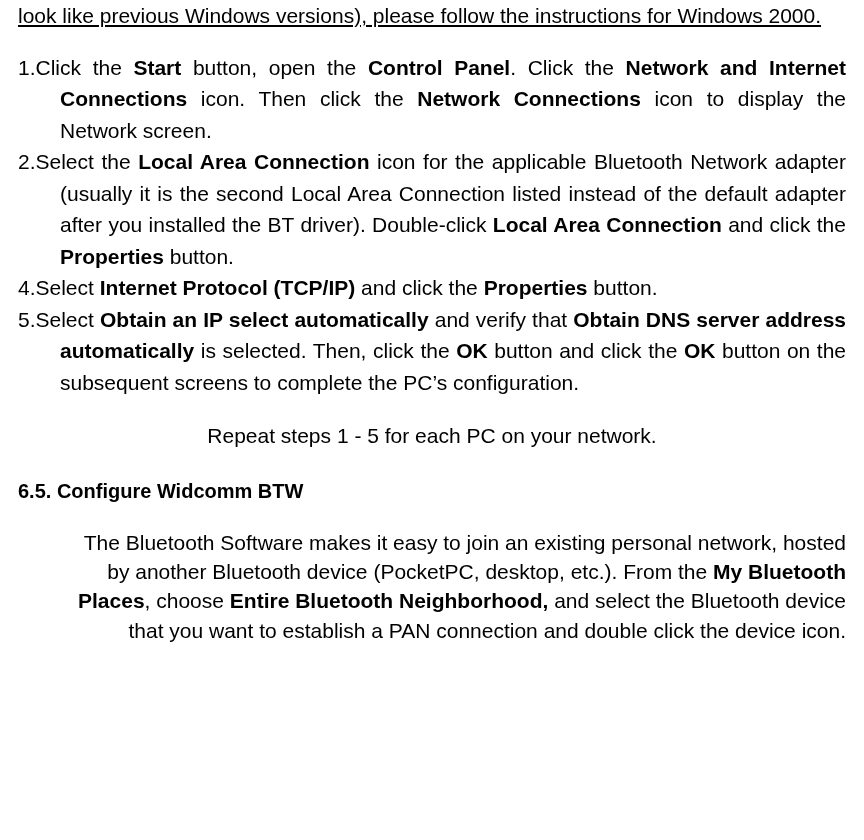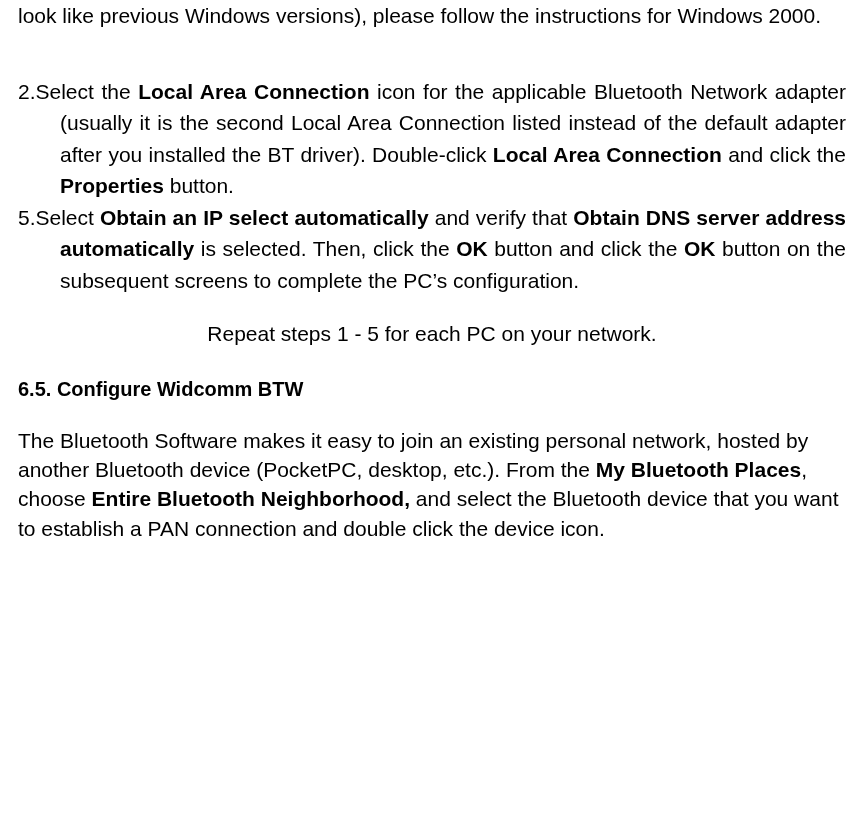--- a/index.html
+++ b/index.html
@@ -14,21 +14,22 @@
   }
   .page {
     padding: 0 18px 20px 18px;
   }
   p {
     margin: 0 0 18px 0;
     text-align: justify;
   }
   .intro {
     text-align: justify;
-    margin-bottom: 44px;
+    margin-bottom: 20px;
+    text-decoration: underline;
   }
   ol {
     margin: 0 0 22px 0;
     padding: 0;
     list-style: none;
   }
   li {
     text-align: justify;
     margin: 0;
     padding-left: 42px;
@@ -38,33 +39,36 @@
   h2 {
     font-size: 20px;
     font-weight: bold;
     margin: 8px 0 22px 0;
   }
   .repeat {
     text-align: center;
     margin-bottom: 24px;
   }
   .section-text {
-    text-align: left;
+    text-align: right;
     line-height: 1.4;
+    margin-left: 39px;
   }
 </style>
 </head>
 <body>
 
 <div class="page">
 
   <p class="intro">look like previous Windows versions), please follow the instructions for Windows 2000.</p>
 
   <ol id="steps-list">
+      <li><span>1.</span>Click the <b>Start</b> button, open the <b>Control Panel</b>. Click the <b>Network and Internet Connections</b> icon. Then click the <b>Network Connections</b> icon to display the Network screen.</li>
       <li><span>2.</span>Select the <b>Local Area Connection</b> icon for the applicable Bluetooth Network adapter (usually it is the second Local Area Connection listed instead of the default adapter after you installed the BT driver).  Double-click <b>Local Area Connection</b> and click the <b>Properties</b> button.</li>
+      <li><span>4.</span>Select <b>Internet Protocol (TCP/IP)</b> and click the <b>Properties</b> button.</li>
       <li><span>5.</span>Select <b>Obtain an IP select automatically</b> and verify that <b>Obtain DNS server address automatically</b> is selected.  Then, click the <b>OK</b> button and click the <b>OK</b> button on the subsequent screens to complete the PC’s configuration.</li>
     </ol>
 
   <p class="repeat">Repeat steps 1 - 5 for each PC on your network.</p>
 
   <h2> 6.5. Configure Widcomm BTW</h2>
 
   <p class="section-text" id="section-paragraph">The Bluetooth Software makes it easy to join an existing personal network, hosted by another Bluetooth device (PocketPC, desktop, etc.). From the <b>My Bluetooth Places</b>, choose <b>Entire Bluetooth Neighborhood,</b> and select the Bluetooth device that you want to establish a PAN connection and double click the device icon.</p>
 
 </div>

